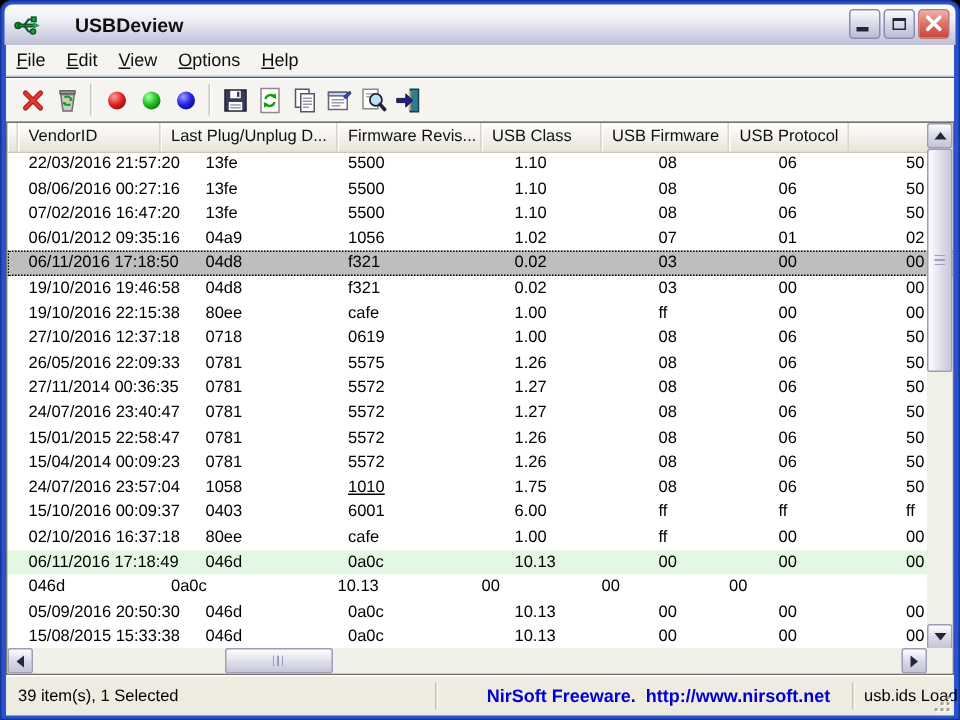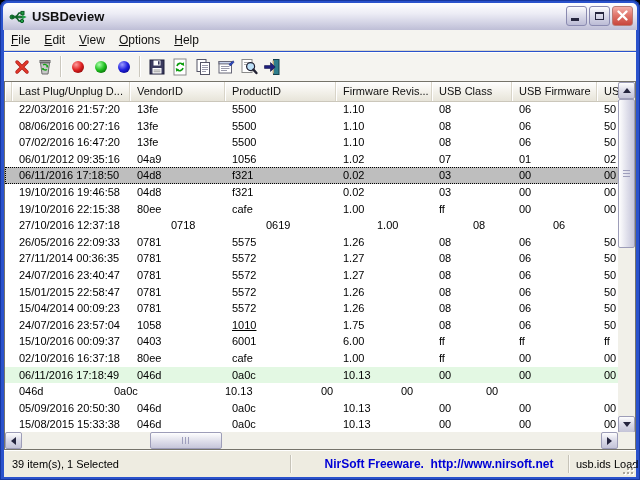--- a/index.html
+++ b/index.html
@@ -4,21 +4,21 @@
 <style>
   html,body{margin:0;padding:0;background:#000;}
   .screen{position:relative;width:640px;height:480px;overflow:hidden;
     font-family:"Liberation Sans",sans-serif;background:#2A52CC;
     border-radius:8px 8px 0 0;box-shadow:inset 0 0 0 1px #16369E;}
   
   .titlebar{position:absolute;left:3px;top:3px;right:3px;height:27px;
     border-radius:5px 5px 0 0;display:flex;align-items:center;
     background:linear-gradient(#FEFEFF 0%,#ECECF5 40%,#D2D2E4 75%,#BEBED6 100%);}
   .title-icon{margin-left:6px;width:18px;height:18px;flex:none;}
-  .title-text{font-weight:bold;font-size:13px;color:#101010;margin-left:5px;}
+  .title-text{font-weight:bold;font-size:13px;color:#101010;margin-left:23px;}
   .win-btns{position:absolute;right:4px;top:3px;display:flex;gap:2px;}
   .win-btn{width:21px;height:20px;border:1px solid #8A8AB0;border-radius:3px;
     background:linear-gradient(#FDFDFE,#DCDCEA 45%,#BCBCD6);
     box-sizing:border-box;position:relative;}
   .win-btn.close{background:linear-gradient(#F4B0AA,#E0766C 45%,#C8463C);border-color:#B97A74;}
   .glyph-min{position:absolute;left:4px;bottom:4px;width:8px;height:3px;background:#26263E;}
   .glyph-max{position:absolute;left:5px;top:5px;width:9px;height:8px;
     border:1px solid #26263E;border-top-width:2px;box-sizing:border-box;}
   
   .menubar{position:absolute;left:4px;top:30px;width:632px;height:21px;background:#F5F4F0;
@@ -208,25 +208,24 @@
         <rect x="9.5" y="2.5" width="1.4" height="13" fill="#C8B080"></rect>
         <path d="M1.5 7.6 L7.5 7.6 L7.5 4.6 L12.2 9 L7.5 13.4 L7.5 10.4 L1.5 10.4 Z" fill="#20207E" stroke="#101048" stroke-width="0.6"></path>
       </svg>
     </div>
   </div>
 
   <div class="listview">
     <div class="lv-header">
       <div class="h-cell h-stub"></div>
 
+    <div class="h-cell" style="width: 95px;">VendorID</div>
+
     <div class="h-cell" style="width: 118px;">Last Plug/Unplug D...</div>
 
-    <div class="h-cell" style="width: 95px;">VendorID</div>
-
-    <div class="h-cell" style="width: 111px;">ProductID</div>
 
     <div class="h-cell" style="width: 96px;">Firmware Revis...</div>
 
     <div class="h-cell" style="width: 80px;">USB Class</div>
 
     <div class="h-cell" style="width: 85px;">USB Firmware</div>
 
     <div class="h-cell" style="width: 80px;">USB Protocol</div>
   </div>
     <div class="lv-rows">
@@ -303,21 +302,21 @@
           <div class="cell" style="width: 111px;">cafe</div>
           <div class="cell" style="width: 96px;">1.00</div>
           <div class="cell" style="width: 80px;">ff</div>
           <div class="cell" style="width: 85px;">00</div>
           <div class="cell" style="width: 80px;">00</div>
         </div>
 
     <div class="row">
           <div class="row-spacer"></div>
           <div class="cell" style="width: 118px;">27/10/2016 12:37:18</div>
-          <div class="cell" style="width: 95px; margin-left: 34px;">0718</div>
+          <div class="cell" style="width: 95px;">0718</div>
           <div class="cell" style="width: 111px;">0619</div>
           <div class="cell" style="width: 96px;">1.00</div>
           <div class="cell" style="width: 80px;">08</div>
           <div class="cell" style="width: 85px;">06</div>
           <div class="cell" style="width: 80px;">50</div>
         </div>
 
     <div class="row">
           <div class="row-spacer"></div>
           <div class="cell" style="width: 118px;">26/05/2016 22:09:33</div>

